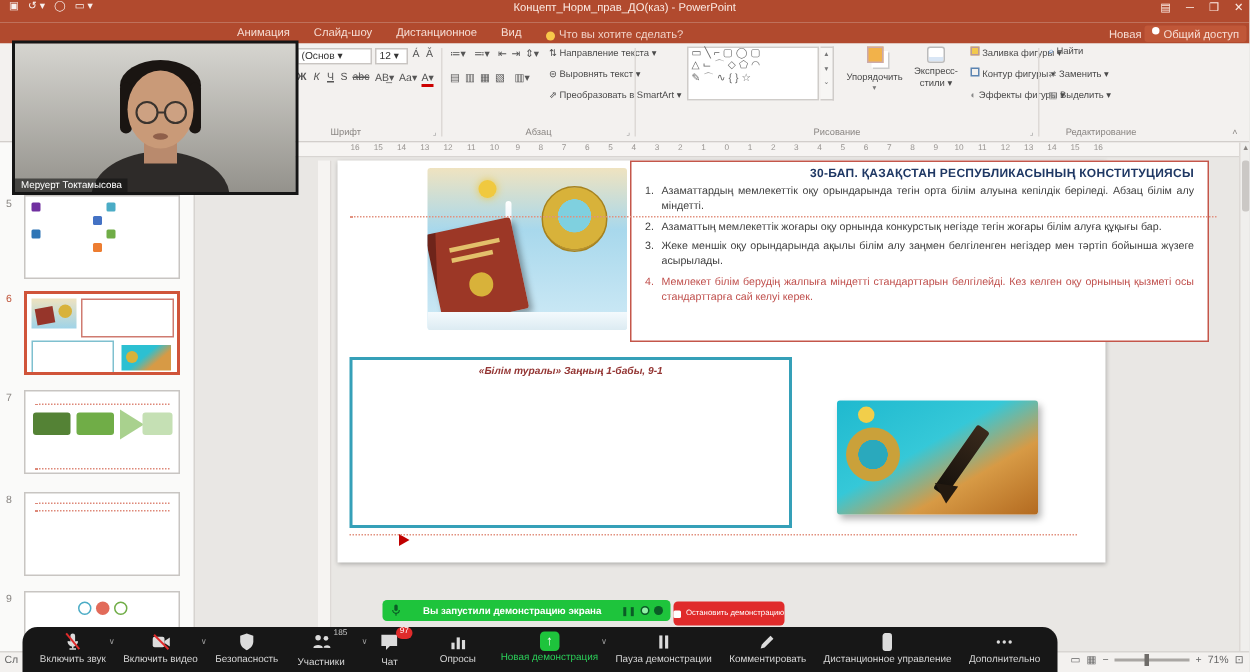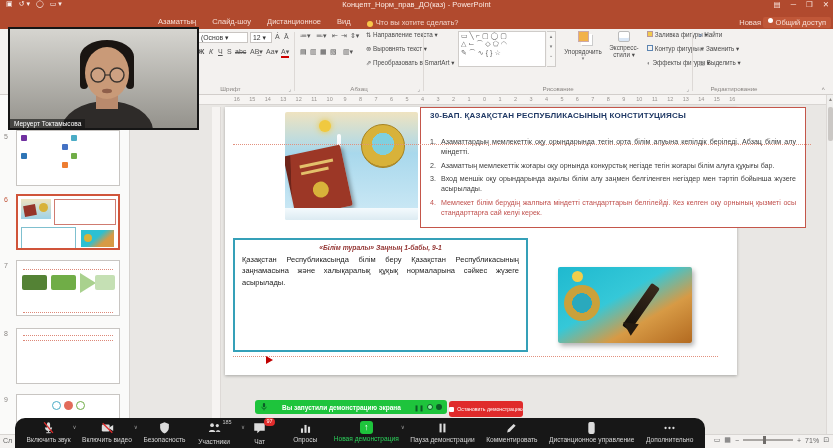--- a/index.html
+++ b/index.html
@@ -30,21 +30,21 @@
 .thumb{position:absolute;left:16px;width:104px;height:56px;background:#fff;border:1px solid #c8c5c2;overflow:hidden}
 .thumb.sel{border:2px solid #d0543a}
 .tnum{position:absolute;left:4px;width:10px;font-size:7px;color:#8a8683}
 .ln{height:2px;background:#c0bdba;border-radius:1px;margin:1.5px 0}
 .lnb{height:1.5px;background:#7f9fc6;border-radius:1px;margin:1.5px 0}
 .dotl{border-top:1px dotted #dd8878}
 
 .canvas{left:130px;top:105px;width:696px;height:329px;background:#e9e7e4}
 .slide{position:absolute;left:95px;top:2px;width:512px;height:268px;background:#fff;box-shadow:0 1px 3px rgba(0,0,0,.28)}
 .titlebox{position:absolute;left:195px;top:0px;width:386px;height:121px;background:#fff;border:1px solid #c4564a;padding:3px 9px 2px 9px}
-.titlebox h1{font-size:8px;letter-spacing:.2px;text-align:left;color:var(--slide-title);margin-bottom:18px}
+.titlebox h1{font-size:8px;letter-spacing:.2px;text-align:right;color:var(--slide-title);margin-bottom:3px}
 .titlebox ol{list-style:none;counter-reset:li}
 .titlebox li{counter-increment:li;font-size:7.1px;line-height:1.38;color:#3f3f3f;text-align:justify;margin-bottom:4px;padding-left:11px;position:relative}
 .titlebox li:before{content:counter(li) ".";position:absolute;left:0}
 .titlebox li:last-child{color:var(--emph)}
 .lawbox{position:absolute;left:8px;top:131px;width:295px;height:114px;background:#fff;border:2px solid var(--law-border);padding:4px 7px}
 .lawbox h2{font-size:6.8px;font-style:italic;text-align:center;color:#943634;margin-bottom:3px}
 .lawbox p{font-size:7.5px;line-height:1.5;text-align:justify;color:#222}
 .lawbox p.em{color:var(--emph);text-indent:10px;margin-top:2px}
 .guide{position:absolute;border-top:1px dotted #e2917f;pointer-events:none}
 
@@ -88,21 +88,21 @@
   <div class="winctl">
     <span>▤</span>
     <span>─</span>
     <span>❐</span>
     <span>✕</span>
   </div>
 </div>
 
 <div class="abs tabrow">
   <div style="width:150px"></div>
-  <span class="tab">Азаматтың</span>
+  <span class="tab">Анимация</span>
   <span class="tab">Слайд-шоу</span>
   <span class="tab">Дистанционное</span>
   <span class="tab">Вид</span>
   <span style="display:inline-flex;align-items:flex-end;gap:3px;margin-left:8px;opacity:.92">
     <span style="width:6px;height:6px;border-radius:50%;background:#ffd34d;display:inline-block"></span>
     <span>Что вы хотите сделать?</span>
   </span>
   <span style="position:absolute;right:72px">Новая</span>
   <span style="position:absolute;right:2px;background:#c05738;padding:1px 5px;border-radius:2px;display:inline-flex;align-items:flex-start;gap:3px">
     <span style="width:5px;height:5px;border-radius:50%;background:#fff;display:inline-block"></span>
@@ -306,28 +306,27 @@
         <div class="abs" style="left:22px;top:32px;width:16px;height:16px;border-radius:50%;background:#d8b23a"></div>
       </div>
       <div class="abs" style="left:0;bottom:0;width:100%;height:12px;background:linear-gradient(#f4fafd,#dcebf2)"></div>
     </div>
 
     <div class="titlebox">
       <h1>30-БАП. ҚАЗАҚСТАН РЕСПУБЛИКАСЫНЫҢ КОНСТИТУЦИЯСЫ</h1>
       <ol>
         <li>Азаматтардың мемлекеттік оқу орындарында тегін орта білім алуына кепілдік беріледі. Абзац білім алу міндетті.</li>
         <li>Азаматтың мемлекеттік жоғары оқу орнында конкурстық негізде тегін жоғары білім алуға құқығы бар.</li>
-        <li>Вход меншік оқу орындарында ақылы білім алу заңмен белгіленген негіздер мен тәртіп бойынша жүзеге асырылады.</li>
+        <li>Жеке меншік оқу орындарында ақылы білім алу заңмен белгіленген негіздер мен тәртіп бойынша жүзеге асырылады.</li>
         <li>Мемлекет білім берудің жалпыға міндетті стандарттарын белгілейді. Кез келген оқу орнының қызметі осы стандарттарға сай келуі керек.</li>
       </ol>
     </div>
 
     <div class="lawbox">
       <h2>«Білім туралы» Заңның 1-бабы, 9-1</h2>
-      <p>Қазақстан Республикасында білім беру Қазақстан Республикасының заңнамасына және халықаралық құқық нормаларына сәйкес жүзеге асырылады.</p>
     </div>
 
     <div class="abs" style="left:333px;top:160px;width:134px;height:76px;overflow:hidden;border-radius:2px;background:linear-gradient(150deg,#1fb9cf 0%,#35c8d8 42%,#d79a45 68%,#b36a20 100%);box-shadow:2px 3px 5px rgba(0,0,0,.3)">
       <div class="abs" style="left:14px;top:4px;width:11px;height:11px;border-radius:50%;background:#f2ce4a"></div>
       <div class="abs" style="left:6px;top:18px;width:36px;height:36px;border-radius:50%;background:radial-gradient(circle,#2aa9bd 0 38%,#caa13a 39% 72%,#8c6c1d 73% 100%)"></div>
       <div class="abs" style="left:78px;top:14px;width:10px;height:52px;background:linear-gradient(#3a2a1c,#14100b);transform:rotate(35deg);border-radius:2px"></div>
       <div class="abs" style="left:64px;top:52px;width:0;height:0;border-top:7px solid transparent;border-bottom:7px solid transparent;border-right:14px solid #241a10;transform:rotate(35deg)"></div>
     </div>
     <div class="abs" style="left:41px;top:249px;width:0;height:0;border-top:4px solid transparent;border-bottom:4px solid transparent;border-left:7px solid #c00000"></div>
   </div>

